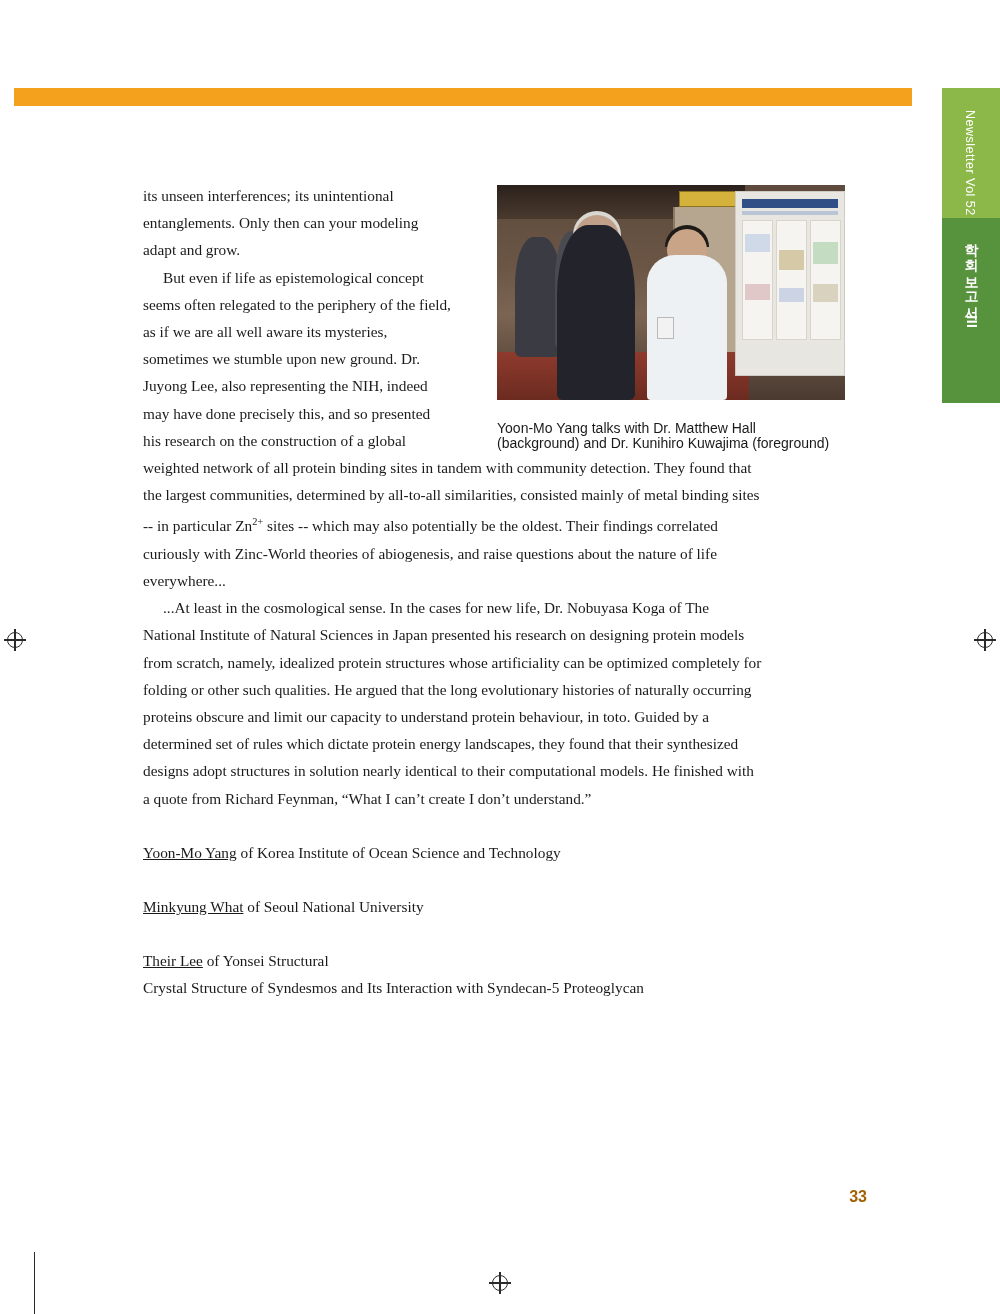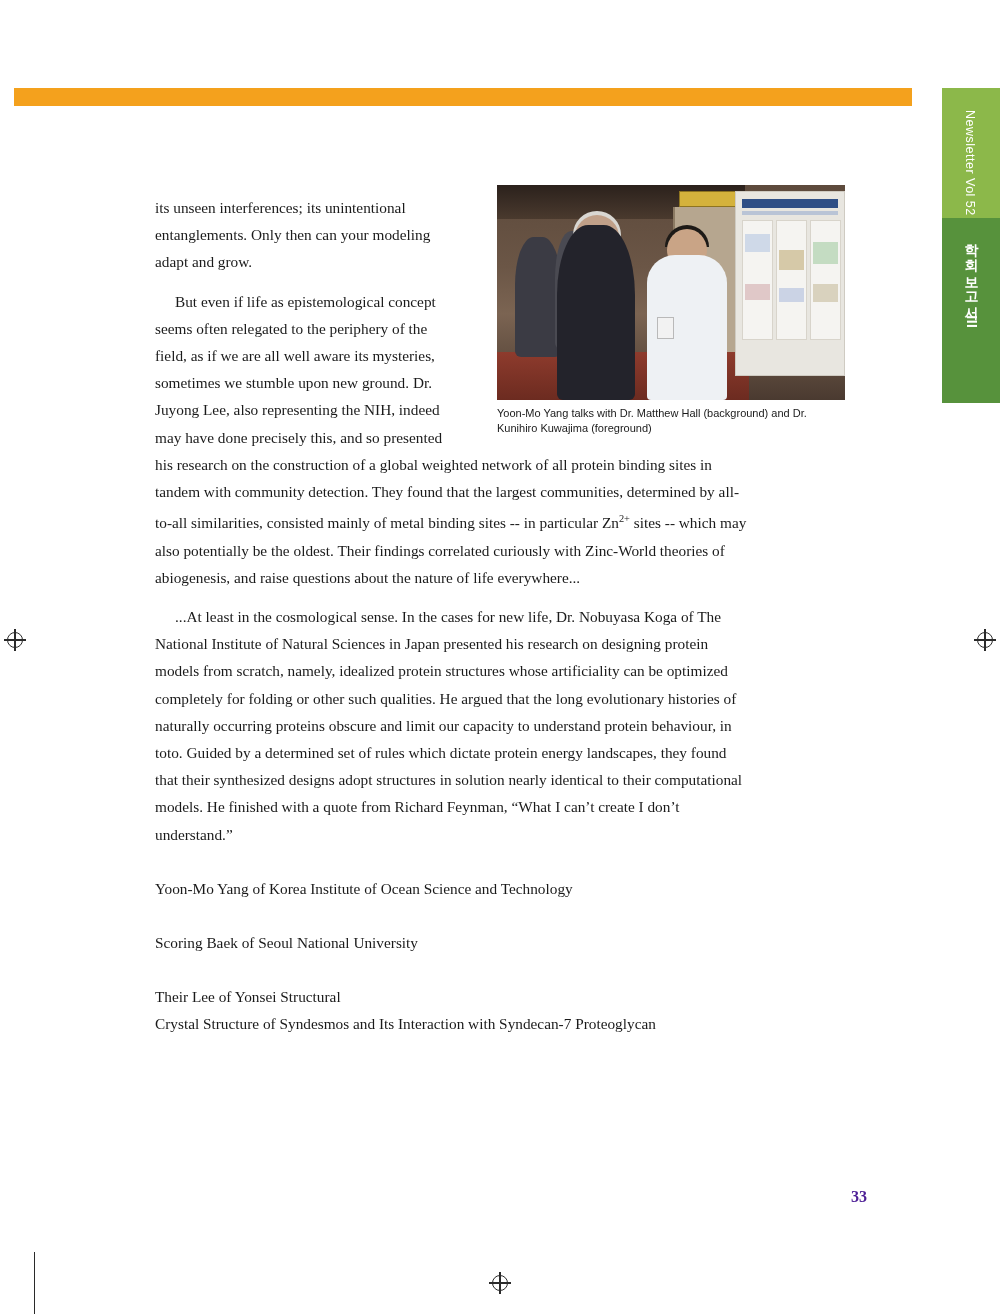--- a/index.html
+++ b/index.html
@@ -128,23 +128,23 @@
     width: 348px;
   }
   .figure .photo {
     width: 348px;
     height: 215px;
     position: relative;
     overflow: hidden;
     background: #3a2d26;
   }
   .figure .caption {
-    margin-top: 6px;
+    margin-top: 21px;
     font-family: "Liberation Sans", sans-serif;
-    font-size: 11px;
+    font-size: 14px;
     line-height: 14.5px;
     color: #1a1a1a;
     width: 335px;
   }
 
   
   .photo .wall {
     position: absolute; inset: 0;
     background: linear-gradient(180deg, #5d4a3c 0%, #6b5646 38%, #7b6452 60%, #4a3a30 100%);
   }
@@ -230,38 +230,39 @@
   }
   .photo .p-right-hair {
     position:absolute; left: 168px; top: 40px; width: 44px; height: 22px;
     border-radius: 22px 22px 0 0; background: #1d1a17;
   }
   .photo .badge {
     position: absolute; left: 160px; top: 132px; width: 17px; height: 22px;
     background: #f2f2f2; border: 1px solid #b9b9b9; box-sizing: border-box;
   }
 
-  p.body { margin: 12px; }
+  p.body { margin: 0; }
   p.indent { text-indent: 20px; }
   .italic { }
   .sup { font-size: 0.68em; vertical-align: super; }
   .award-name {
+    text-decoration: underline;
     text-align: right;
   }
   .award-affil { }
   .award-title { }
 
   .page-number {
     position: absolute;
     right: 133px;
     top: 1188px;
-    font-family: Liberation Serif, serif;
+    font-family: Liberation Sans, sans-serif;
     font-weight: bold;
     font-size: 16px;
-    color: #4c1d95;
+    color: #a16207;
   }
 
   .float-img-spacer {
     float: right;
     width: 312px;
     height: 268px;
     shape-outside: margin-box;
   }
 </style>
 </head>
@@ -323,28 +324,28 @@
 
     <p class="body indent"><span>...At least in the cosmological sense. In the cases for new life, Dr. Nobuyasa Koga of The National Institute of Natural Sciences in Japan presented his research on designing protein models from scratch, namely, idealized protein structures whose artificiality can be optimized completely for folding or other such qualities. He argued that the long evolutionary histories of naturally occurring proteins obscure and limit our capacity to understand protein behaviour, in </span><span class="italic">toto</span><span>. Guided by a determined set of rules which dictate protein energy landscapes, they found that their synthesized designs adopt structures in solution nearly identical to their computational models. He finished with a quote from Richard Feynman, “What I can’t create I don’t understand.”</span></p>
 
 
     <p class="body" style="margin-top:27px">
       <span class="award-name">Yoon-Mo Yang</span>
       <span class="award-affil">of Korea Institute of Ocean Science and Technology</span><br>
     </p>
 
     <p class="body" style="margin-top:27px">
-      <span class="award-name">Scoring Baek</span>
+      <span class="award-name">Minkyung What</span>
       <span class="award-affil">of Seoul National University</span><br>
     </p>
 
     <p class="body" style="margin-top:27px">
       <span class="award-name">Their Lee</span>
       <span class="award-affil">of Yonsei Structural</span><br>
-      <span class="award-title">Crystal Structure of Syndesmos and Its Interaction with Syndecan-7 Proteoglycan</span>
+      <span class="award-title">Crystal Structure of Syndesmos and Its Interaction with Syndecan-5 Proteoglycan</span>
     </p>
   </div>
 
   <div class="page-number">33</div>
 
   <div class="reg-mark reg-left">
       <span class="ring"></span>
     </div>
   <div class="reg-mark reg-right">
       <span class="ring"></span>

